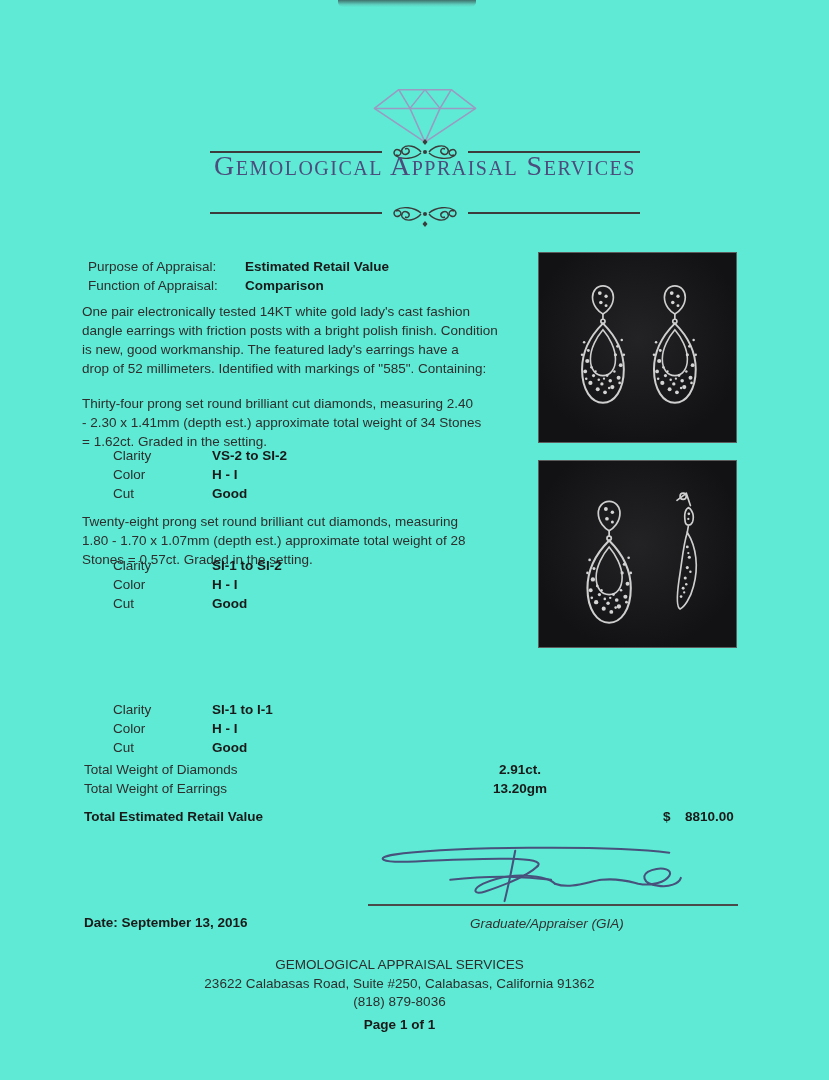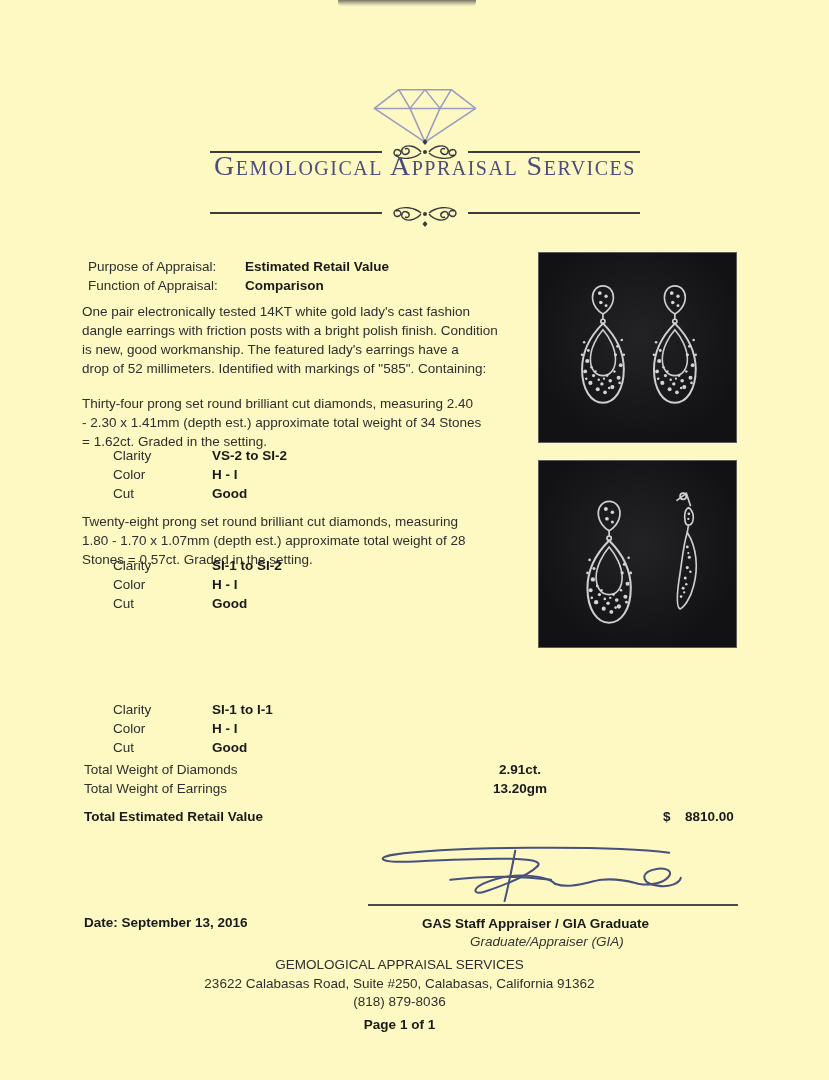--- a/index.html
+++ b/index.html
@@ -1,18 +1,18 @@
 <!DOCTYPE html>
 <html><head>
 <meta charset="utf-8">
 <style>
   html,body{margin:0;padding:0;background:#e8e8e8;}
   .page{
     position:relative;width:829px;height:1080px;margin:0 auto;
-    background:#fef9c3;overflow:hidden;
+    background:#5eead4;overflow:hidden;
     font-family:"Liberation Sans",sans-serif;color:#2e2e2e;
   }
   .abs{position:absolute;}
   .body-text{font-size:13.5px;line-height:19px;white-space:pre-line;color:#2e2e2e;}
   .bold{font-weight:bold;color:#191919;}
   
   .scan-smudge{left:338px;top:0;width:138px;height:7px;opacity:.75;
     background:linear-gradient(180deg,rgba(45,45,50,.85),rgba(90,90,95,.25) 65%,rgba(120,120,125,0));
     border-radius:0 0 5px 5px;}
   
@@ -259,21 +259,20 @@
       <path d="M163,8 C160,24 156,44 152,60"></path>
       <path d="M96,38 C130,34 170,34 200,38"></path>
       <path d="M204,42 C220,48 238,40 252,38 C270,36 282,40 290,42 C305,45 318,40 322,34 C326,28 316,24 304,28 C292,32 294,42 310,44 C322,46 332,42 334,36"></path>
     </g>
   </svg>
   <div class="abs signature-line"></div>
 
   <div class="abs date-text">Date: September 13, 2016</div>
 
   <div class="abs appraiser-block">
-    <div class="appraiser-title">GAS Staff Appraiser / GIA Graduate</div>
     <div class="appraiser-subtitle">Graduate/Appraiser (GIA)</div>
   </div>
 
   <div class="abs footer-block">
     <div>GEMOLOGICAL APPRAISAL SERVICES</div>
     <div>23622 Calabasas Road, Suite #250, Calabasas, California 91362</div>
     <div>(818) 879-8036</div>
     <div class="page-indicator">Page 1 of 1</div>
   </div>
 

